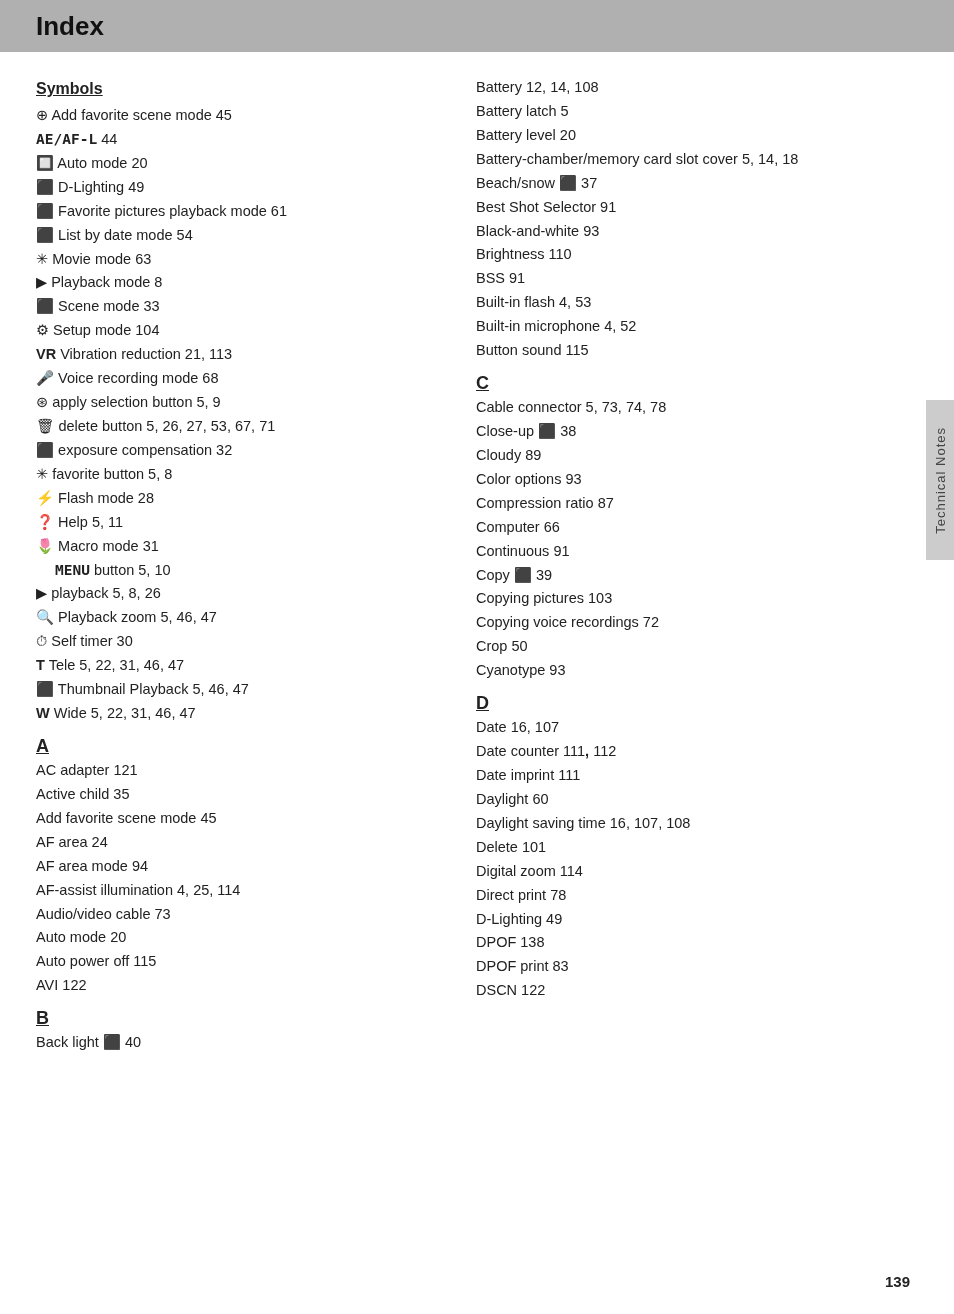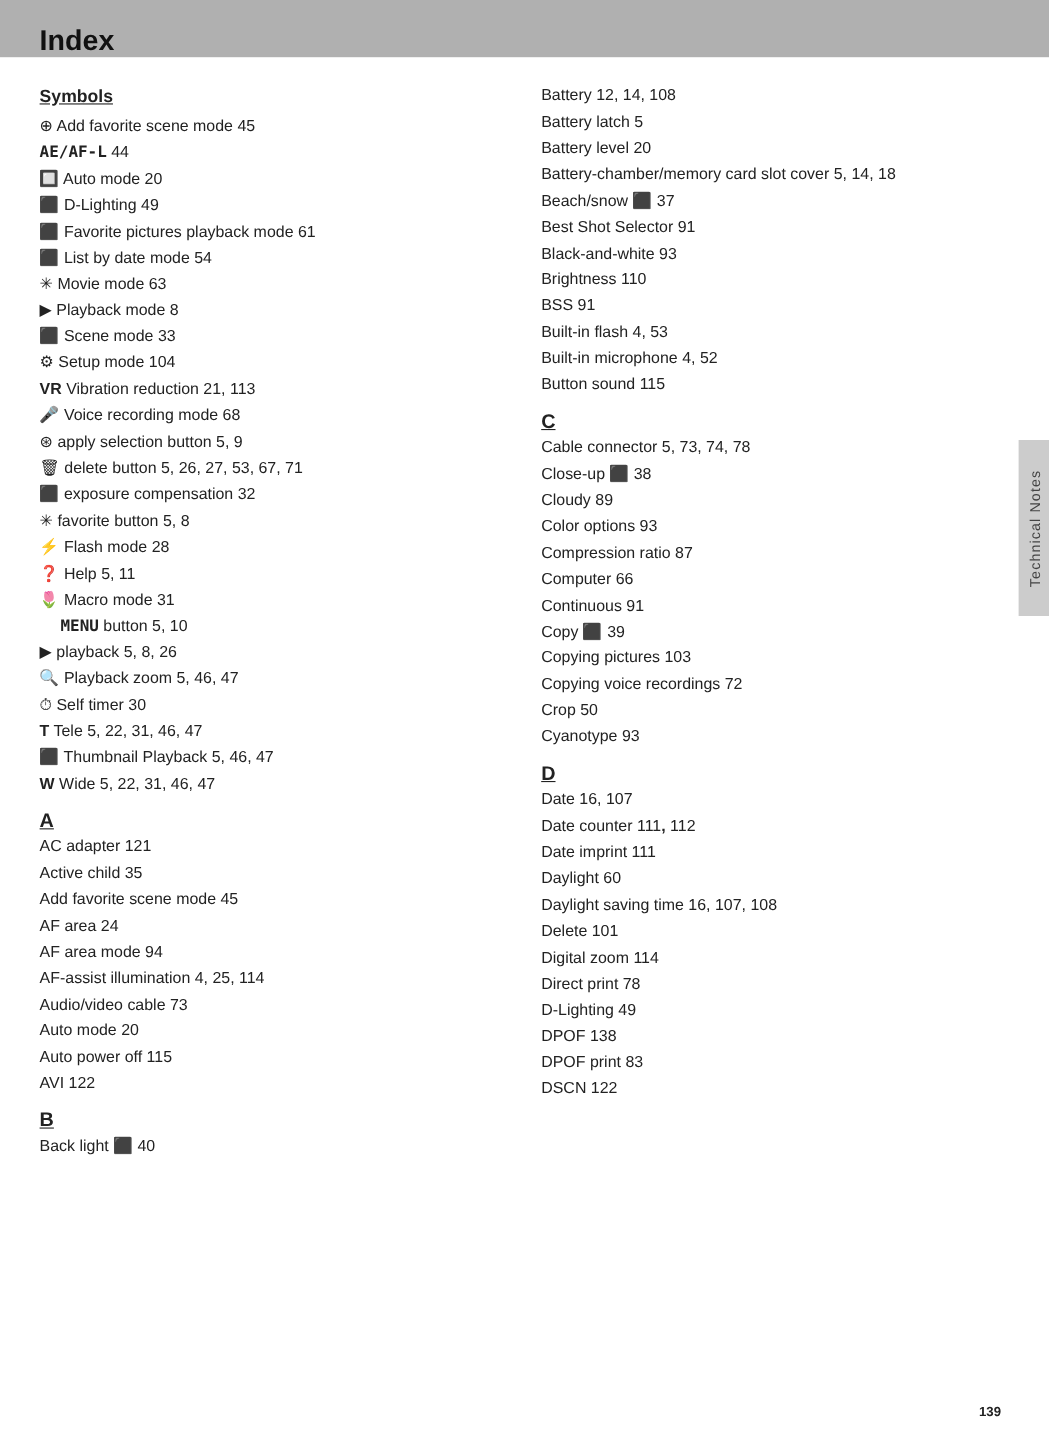--- a/index.html
+++ b/index.html
@@ -9,32 +9,32 @@
       background: #fff;
       font-family: Arial, sans-serif;
       font-size: 15px;
       color: #222;
       position: relative;
     }
     .header-bar {
       background: #b0b0b0;
       height: 52px;
       display: flex;
-      align-items: flex-end;
+      align-items: center;
       padding-left: 36px;
     }
     .header-bar h1 {
       font-size: 26px;
       font-weight: bold;
       color: #111;
     }
     .content {
       display: flex;
       padding: 24px 36px 24px 36px;
-      gap: 16px;
+      gap: 0;
     }
     .left-col {
       width: 420px;
       flex-shrink: 0;
       padding-right: 20px;
     }
     .right-col {
       flex: 1;
       padding-left: 20px;
     }
@@ -54,21 +54,21 @@
       font-weight: bold;
       text-decoration: underline;
       margin-top: 10px;
       margin-bottom: 2px;
       display: block;
     }
     .page-number {
       position: absolute;
       bottom: 24px;
       right: 44px;
-      font-size: 12px;
+      font-size: 15px;
       font-weight: bold;
       color: #222;
     }
     .side-label {
       position: absolute;
       right: 0;
       top: 400px;
       width: 28px;
       background: #ccc;
       height: 160px;

